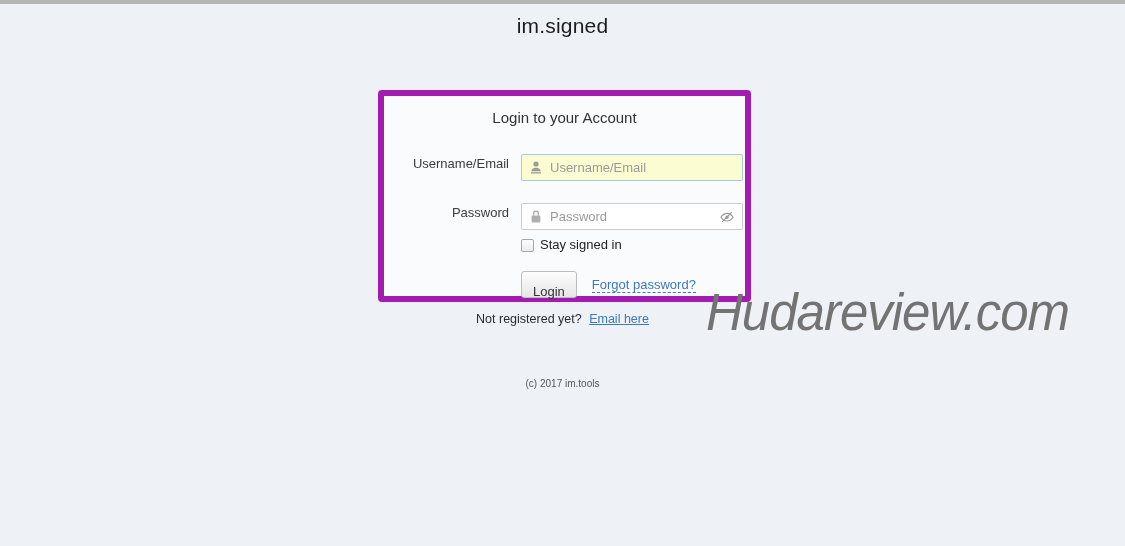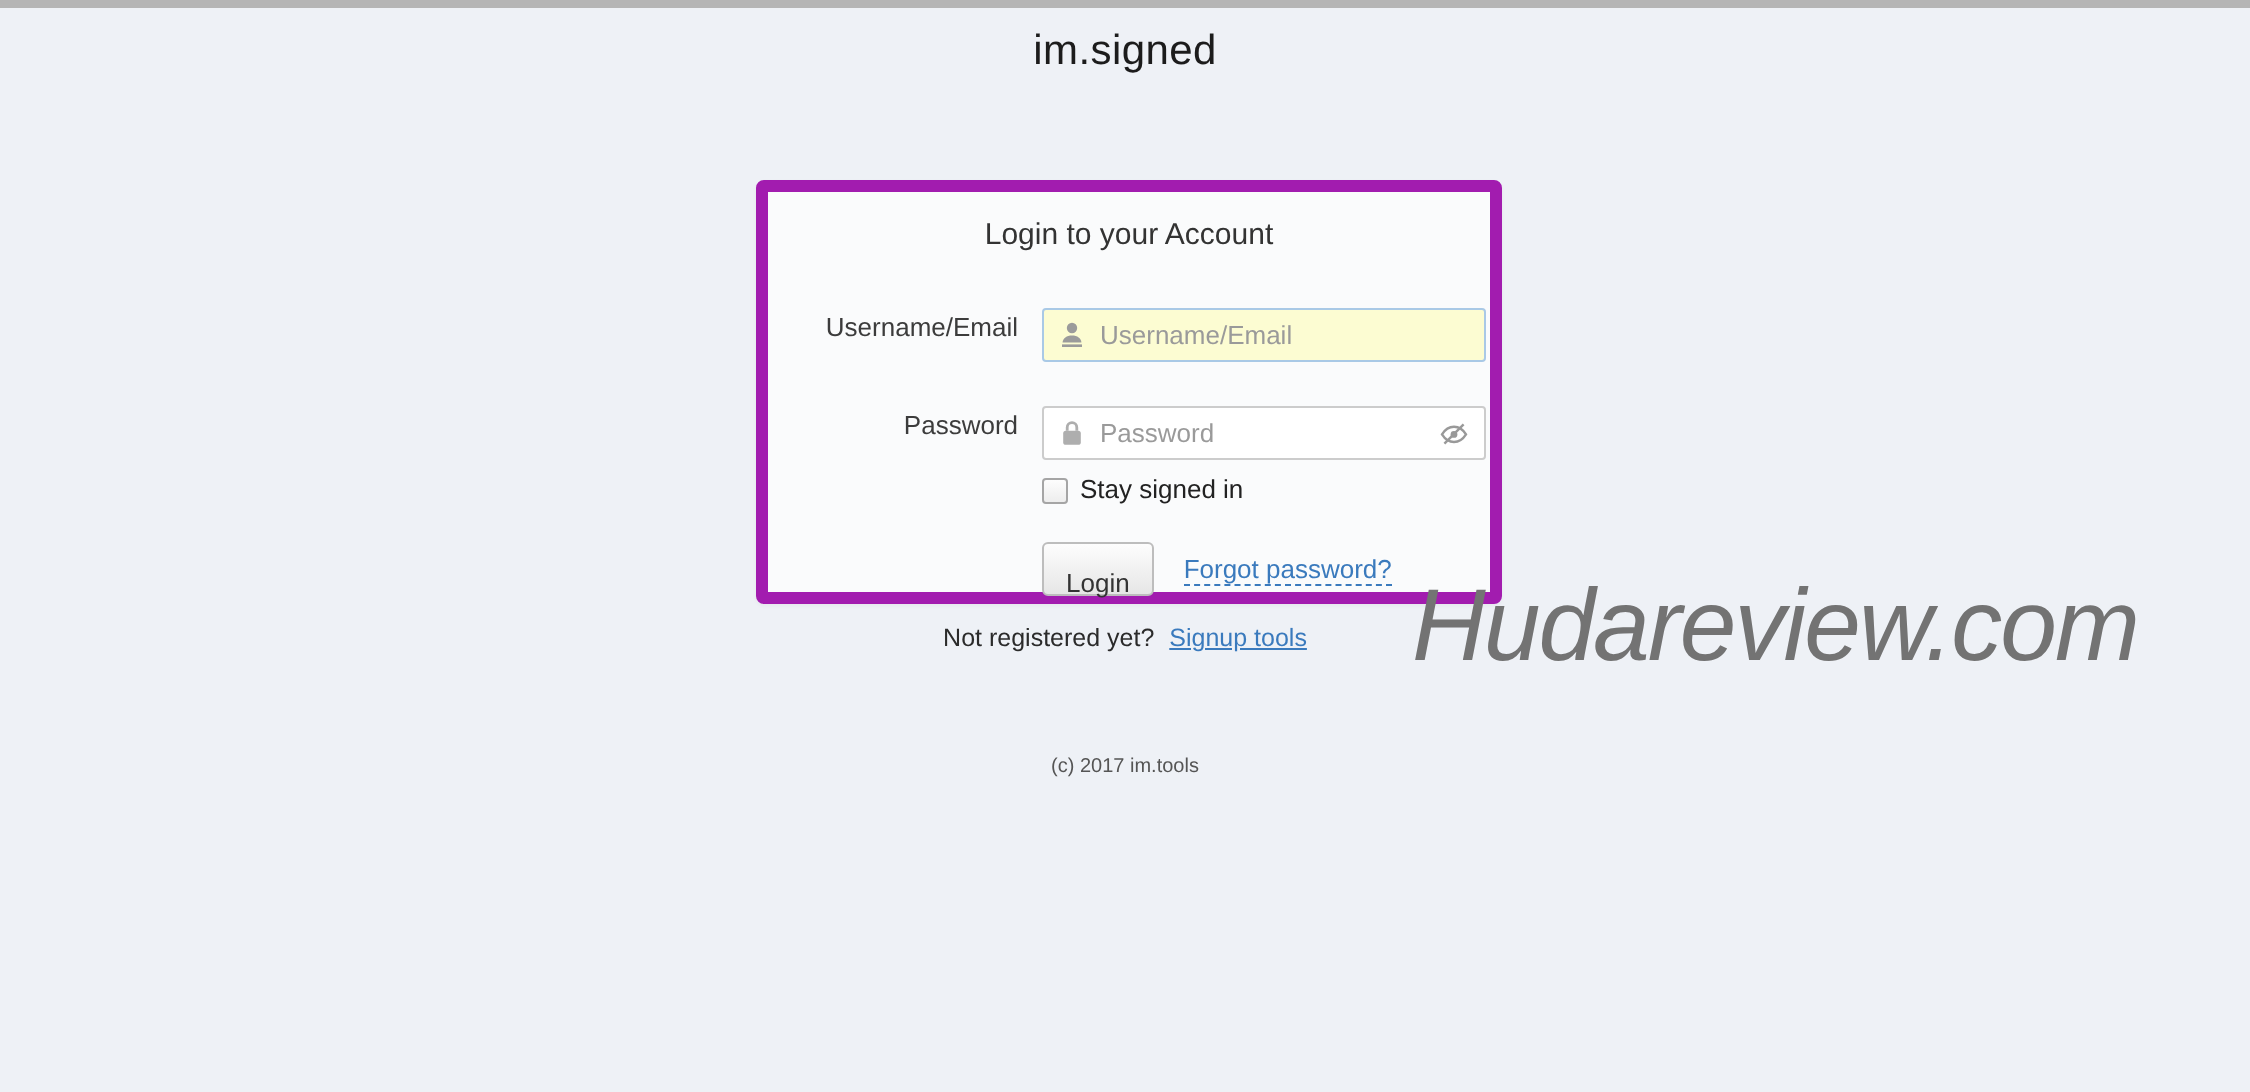--- a/index.html
+++ b/index.html
@@ -219,18 +219,18 @@
   </label>
 
   <div class="button-row">
     <button class="login-button">Login</button>
     <a class="forgot-link">Forgot password?</a>
   </div>
 </div>
 
 <div class="signup-row">
   <span class="signup-prompt">Not registered yet?</span>
-  <a class="signup-link">Signup tools</a>
+  <a class="signup-link">Email here</a>
 </div>
 
 <div class="footer">(c) 2017 im.tools</div>
 
 <div class="watermark">Hudareview.com</div>
 
 </body></html>

